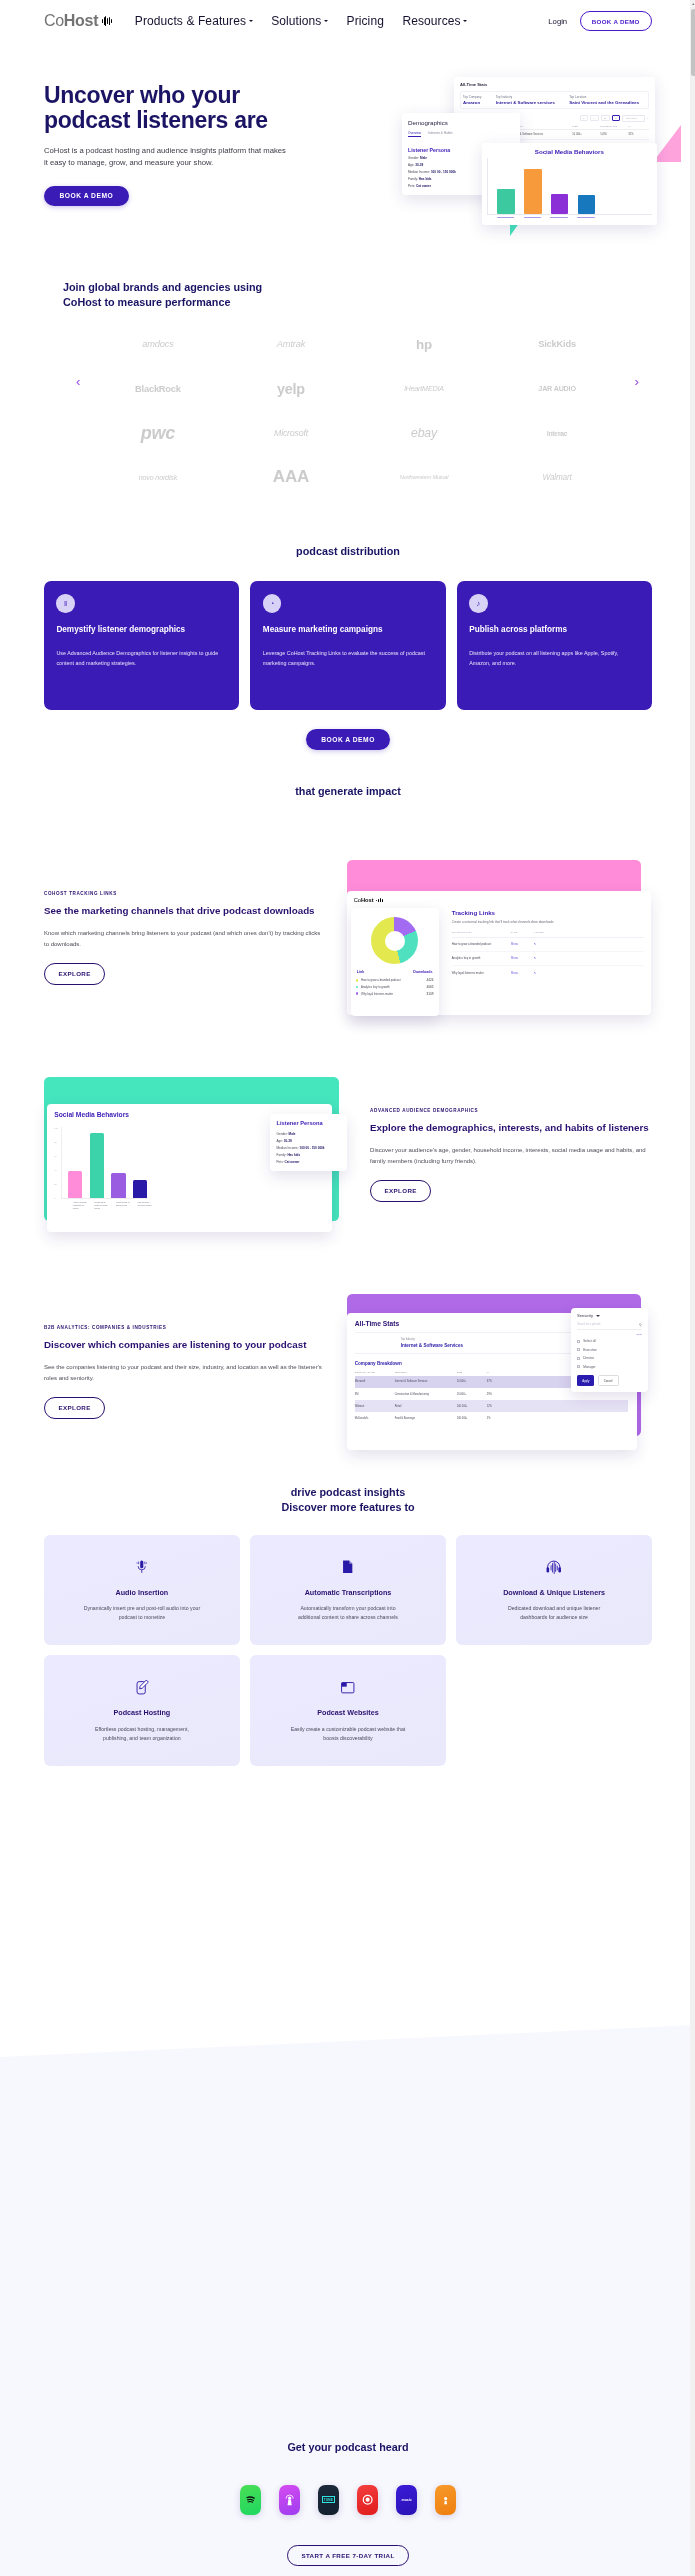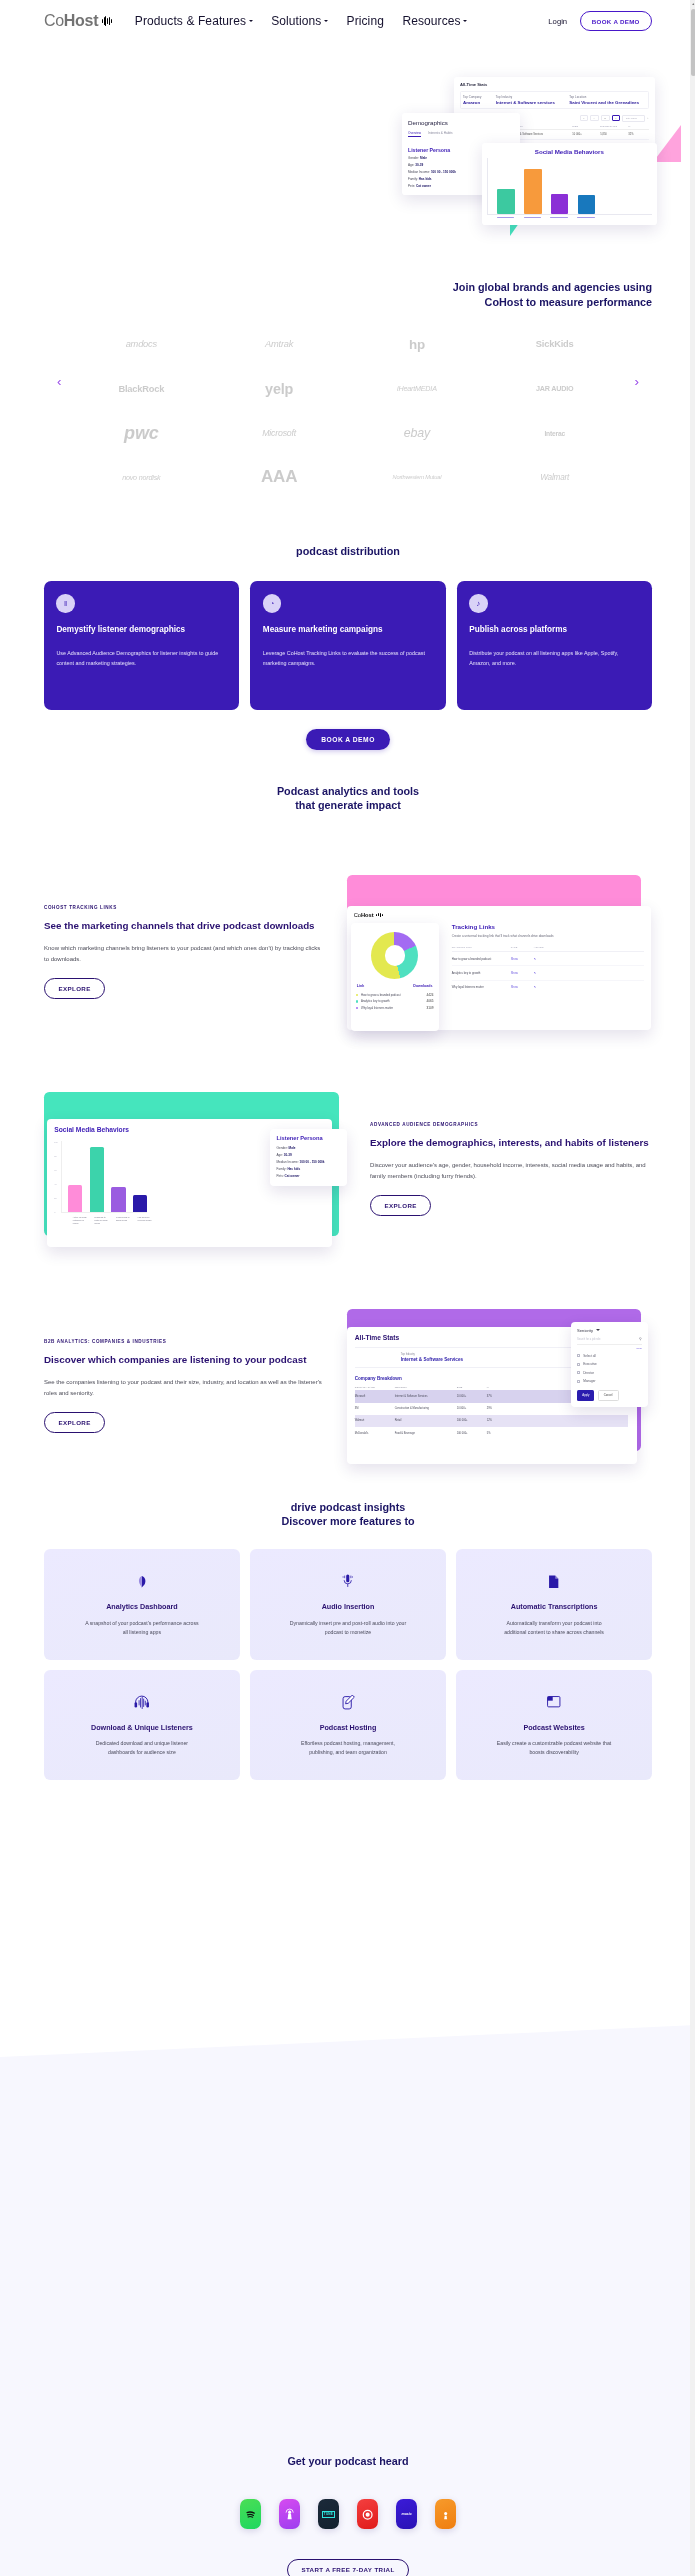--- a/index.html
+++ b/index.html
@@ -79,21 +79,21 @@
   .chart-title { font-size:6.2px; color:#3b1bb5; font-weight:700; text-align:center; margin-bottom:3.1px; }
   .bars { display:flex; align-items:flex-end; gap:9.3px; height:57px; padding-left:9.3px; border-left:0.5px solid #e8e8f0; border-bottom:0.5px solid #e8e8f0; }
   .bar { width:17.5px; border-radius:1px; }
   .bar-labels { display:flex; gap:9.3px; padding-left:9.8px; margin-top:2.1px; }
   .bar-labels span { width:17.5px; height:1.5px; background:#a79bea; border-radius:1px; display:block; }
 
   .pink-blob { right:10.3px; top:62px; width:0;height:0;border-left:28px solid transparent;border-bottom:37px solid #ffa3dd; }
   .teal-blob { left:108px; top:143px; width:0;height:0;border-right:21.6px solid transparent;border-top:30px solid #45e5bd; }
 
   
-  .logos-sec { padding:32px 44px 20.6px; text-align:right; position:relative; }
+  .logos-sec { padding:32px 44px 20.6px; text-align:left; position:relative;margin-left:19px; }
   .logos-head { font-size:10.8px; font-weight:800; line-height:1.35; color:#1b1464; }
   .logos-grid { margin-top:19.6px; display:grid; grid-template-columns:repeat(4,1fr); gap:13.4px 5.2px; padding:0 31px; }
   .logo-cell { height:31px; display:flex; align-items:center; justify-content:center; }
   .logo-cell span { color:#b9b9c4; font-size:9.3px; font-weight:700; letter-spacing:-0.2px; filter:grayscale(1); opacity:.75; }
   .logo-cell span.thin { font-weight:400;font-style:italic; }
   .carousel-arrow {
     position:absolute; top:50%; transform:translateY(-50%); font-size:13.4px; color:#9b4dea; cursor:pointer; user-select:none;
   }
   .arrow-left { left:57px; }
   .arrow-right { right:57px; }
@@ -223,20 +223,27 @@
         <span class="caret"></span>
       </div>
     </div>
     <div class="nav-right">
       <div class="login-link">Login</div>
       <button class="btn-outline">BOOK A DEMO</button>
     </div>
   </div>
 
   <div class="hero">
+    <div class="hero-left">
+      <h1 class="hero-title">Uncover who your podcast listeners are</h1>
+      <p class="hero-sub">CoHost is a podcast hosting and audience insights platform that makes it easy to manage, grow, and measure your show.</p>
+      <div class="hero-cta">
+        <button class="btn-solid">BOOK A DEMO</button>
+      </div>
+    </div>
 
     <div class="hero-right">
       <div class="blob pink-blob"></div>
       <div class="blob teal-blob"></div>
 
       <div class="mock hero-stats">
         <div style="font-size:4.1px;color:#2a2a40;font-weight:600">All-Time Stats</div>
         <div class="row-flex" style="gap:14.4px;margin-top:4.1px;padding:3.1px 2.1px;border:0.5px solid #f0f0f6;border-radius:1.5px">
           <div>
             <div class="mini-label">Top Company</div>
@@ -404,21 +411,20 @@
         <p>Distribute your podcast on all listening apps like Apple, Spotify, Amazon, and more.</p>
       </div>
     </div>
     <div class="insights-cta">
       <button class="btn-solid">BOOK A DEMO</button>
     </div>
   </div>
 
   <div class="features">
     <h2 class="sec-title" style="text-align:center">
-      <div>Podcast analytics and tools</div>
       <div>that generate impact</div>
     </h2>
 
     <div class="feat" style="margin-top:62px">
       <div class="feat-txt">
         <div class="kicker">COHOST TRACKING LINKS</div>
         <h3>See the marketing channels that drive podcast downloads</h3>
         <p>Know which marketing channels bring listeners to your podcast (and which ones don't) by tracking clicks to downloads.</p>
         <button class="btn-outline-dark">EXPLORE</button>
       </div>
@@ -611,30 +617,20 @@
       </div>
     </div>
   </div>
 
   <div class="more">
     <h2 class="sec-title">
       <div>drive podcast insights</div>
       <div>Discover more features to</div>
     </h2>
     <div class="grid6">
-      <div class="fcard">
-        <div class="fi">
-          <svg width="15.5" height="15.5" viewBox="0 0 30 30">
-              <path d="M15 4 C22 6 24 14 20 21 L15 26 Z" fill="#2a1aa8"></path>
-              <path d="M15 4 C9 7 8 15 12 21 L15 26 Z" fill="#9a8ce0"></path>
-            </svg>
-        </div>
-        <h4>Analytics Dashboard</h4>
-        <p>A snapshot of your podcast's performance across all listening apps</p>
-      </div>
       <div class="fcard">
         <div class="fi">
           <svg width="15.5" height="16.5" viewBox="0 0 30 32">
               <rect x="12" y="3" width="6" height="15" rx="3" fill="#2a1aa8"></rect>
               <path d="M8 14a7 7 0 0 0 14 0" stroke="#2a1aa8" stroke-width="1.6" fill="none"></path>
               <line x1="15" y1="21" x2="15" y2="27" stroke="#2a1aa8" stroke-width="1.6"></line>
               <line x1="9" y1="5" x2="9" y2="10" stroke="#2a1aa8" stroke-width="1.4"></line>
               <line x1="6" y1="6.5" x2="6" y2="9" stroke="#2a1aa8" stroke-width="1.4"></line>
               <line x1="21" y1="5" x2="21" y2="10" stroke="#2a1aa8" stroke-width="1.4"></line>
               <line x1="24" y1="6.5" x2="24" y2="9" stroke="#2a1aa8" stroke-width="1.4"></line>

